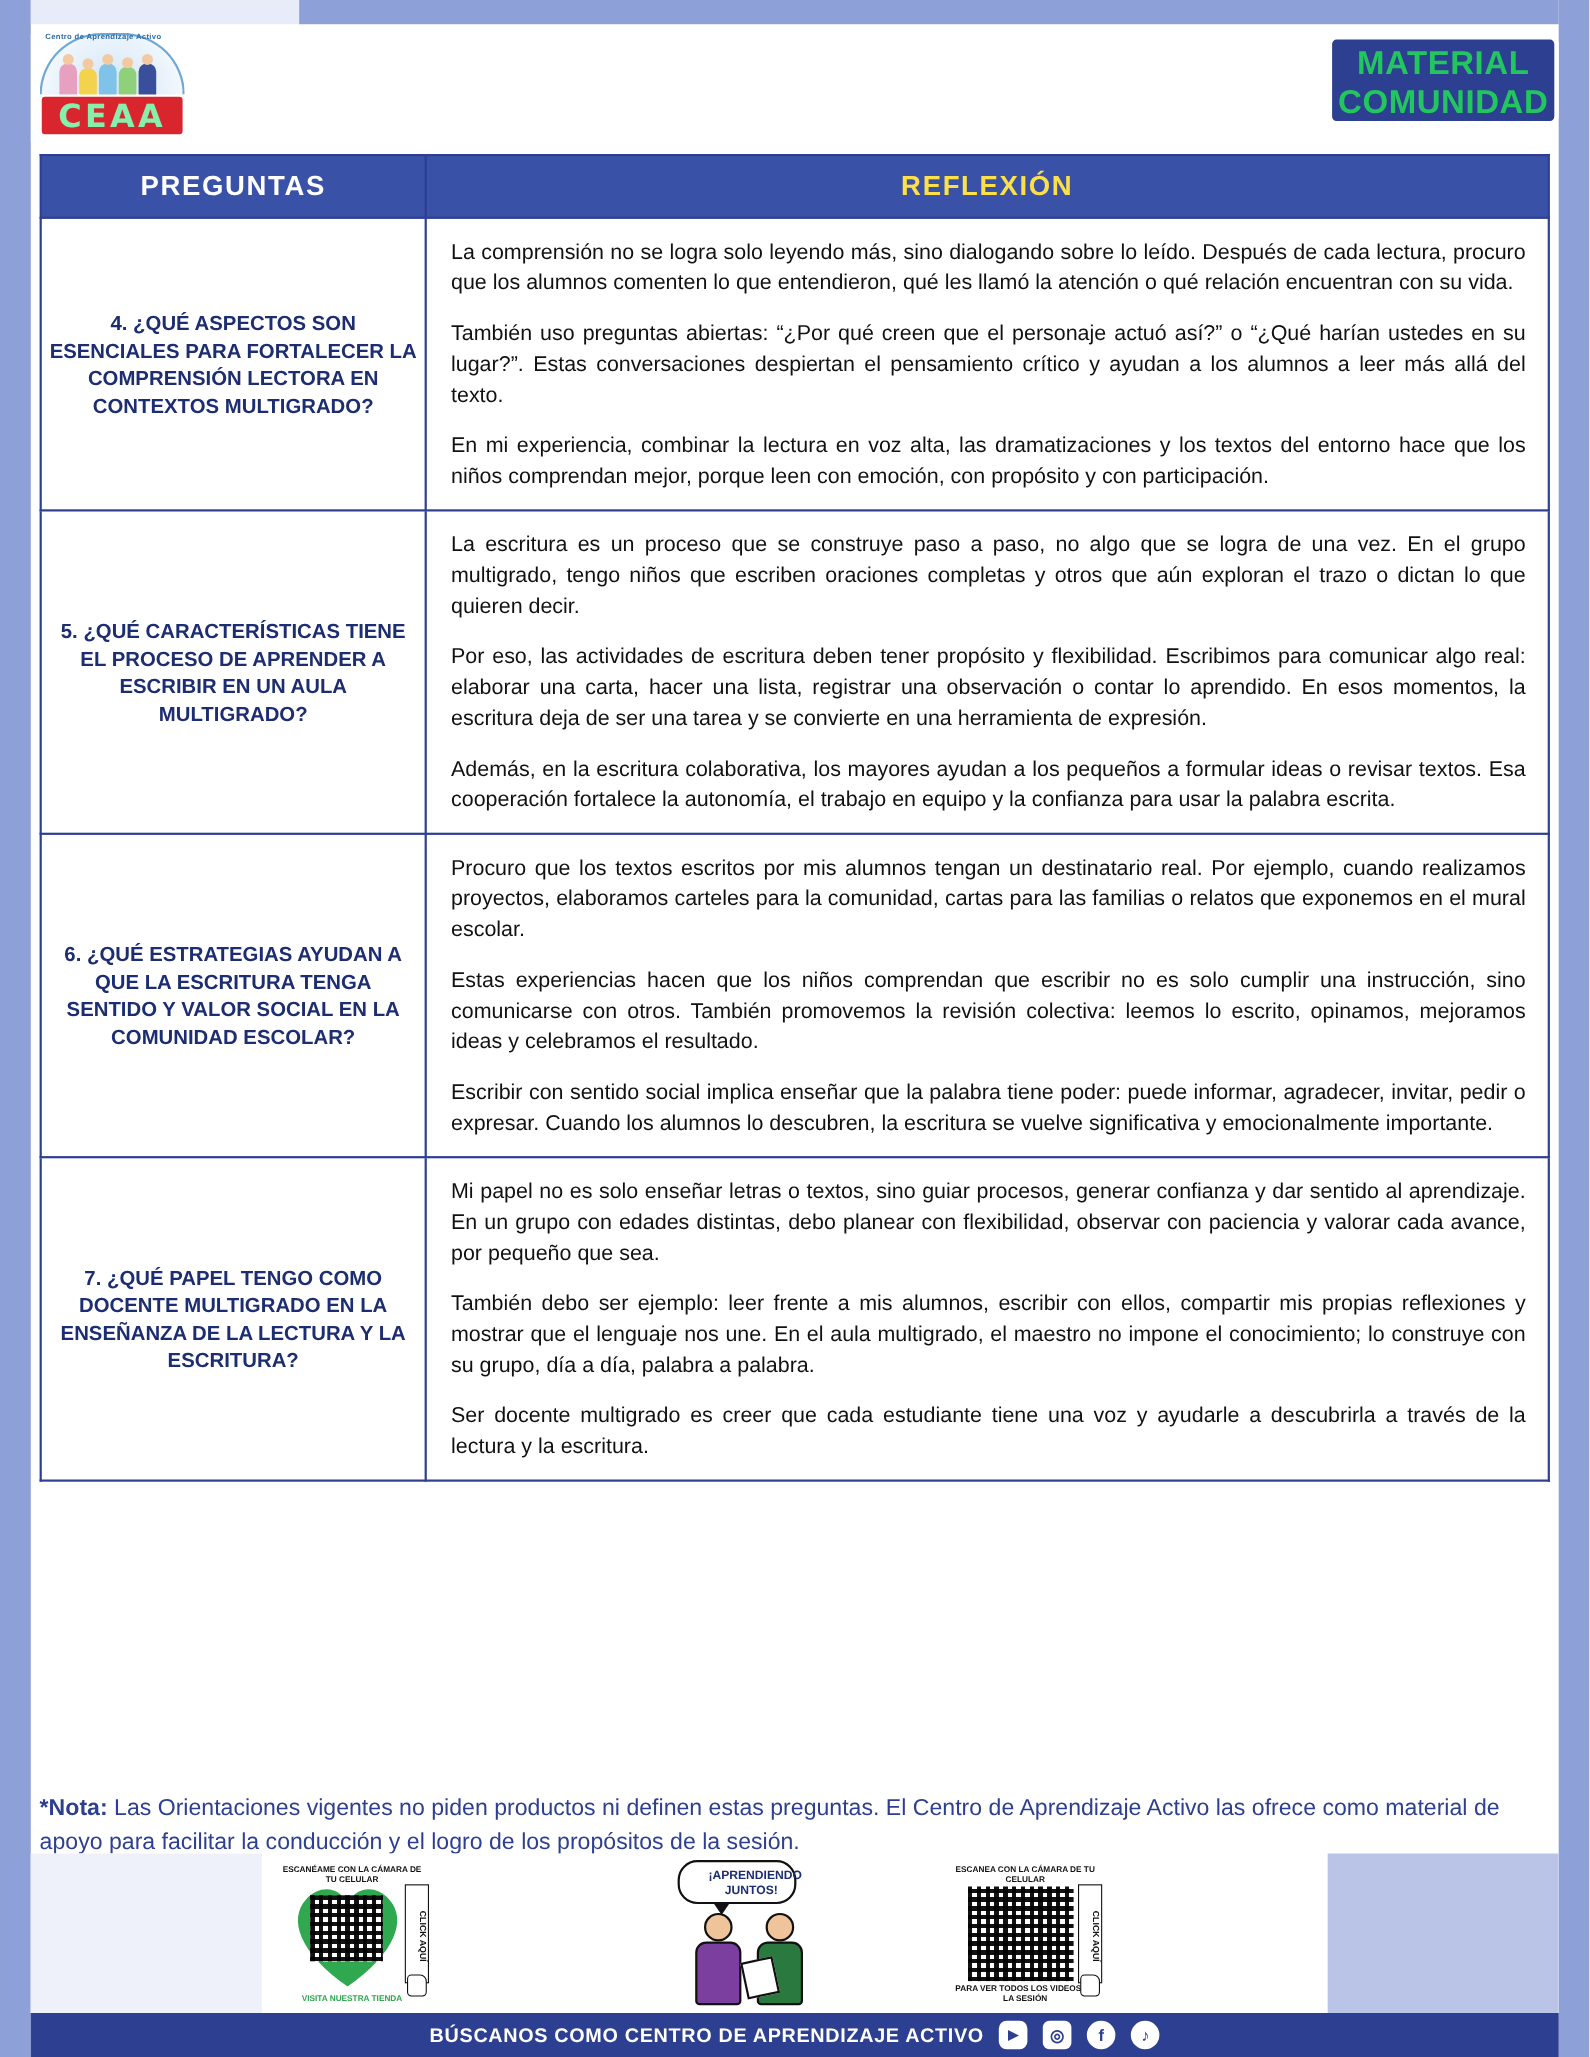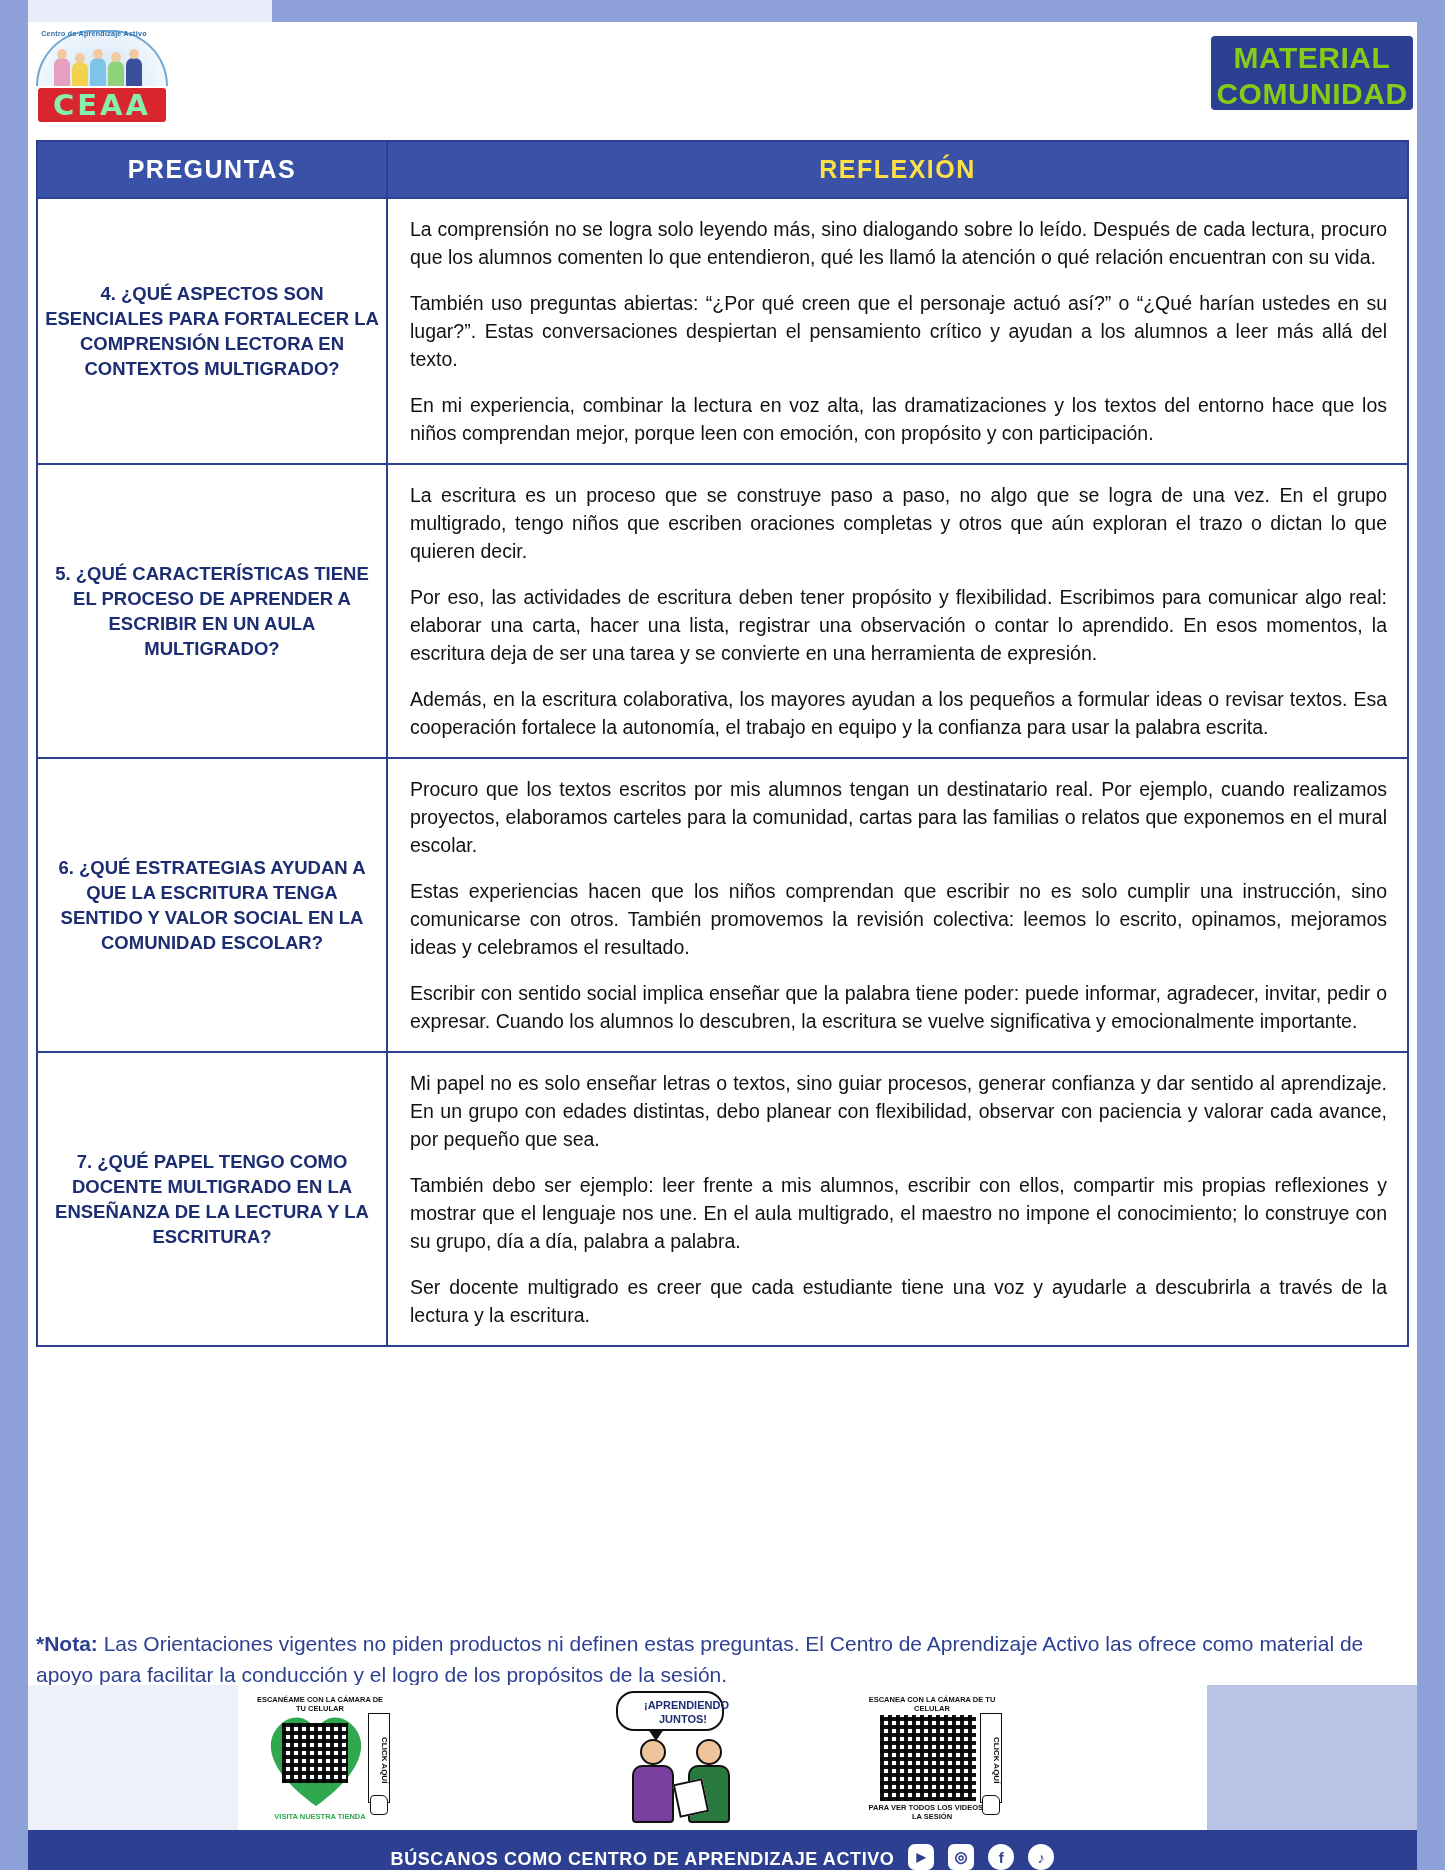--- a/index.html
+++ b/index.html
@@ -132,21 +132,21 @@
     line-height: 34px;
     font-family: "DejaVu Sans", sans-serif;
   }
   .badge-free {
     position: absolute;
     right: 0px; top: 10px;
     width: 210px; height: 82px;
     background: #2d3f91;
     border: 4px solid #ffffff;
     border-radius: 8px;
-    color: #84cc16;
+    color: #22c55e;
     font-size: 30px;
     font-weight: bold;
     line-height: 36px;
     text-align: center;
     padding-top: 4px;
     letter-spacing: .5px;
   }
 
   
   .table-wrap {
@@ -353,21 +353,21 @@
     transform: rotate(-12deg);
   }
 
   .footer-bar {
     position: absolute;
     left: 28px; bottom: 0;
     width: 1389px; height: 40px;
     background: #2d3f91;
     color: #ffffff;
     display: flex;
-    align-items: flex-end;
+    align-items: center;
     justify-content: center;
     gap: 14px;
     font-size: 18px;
     font-weight: bold;
     letter-spacing: .6px;
   }
   .soc {
     width: 26px; height: 26px;
     display: inline-flex;
     align-items: center;

